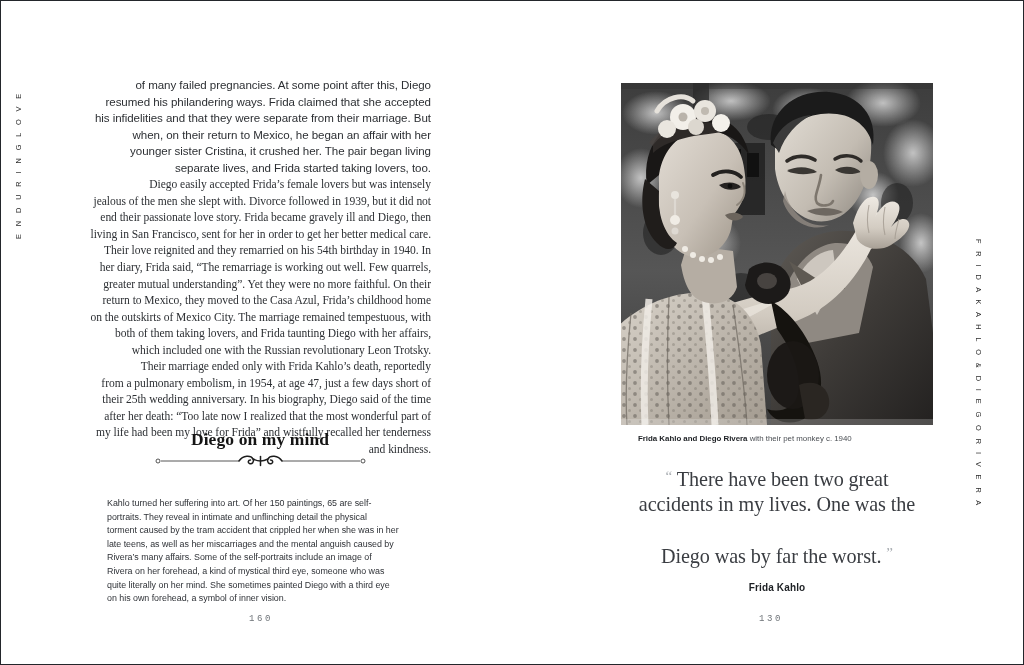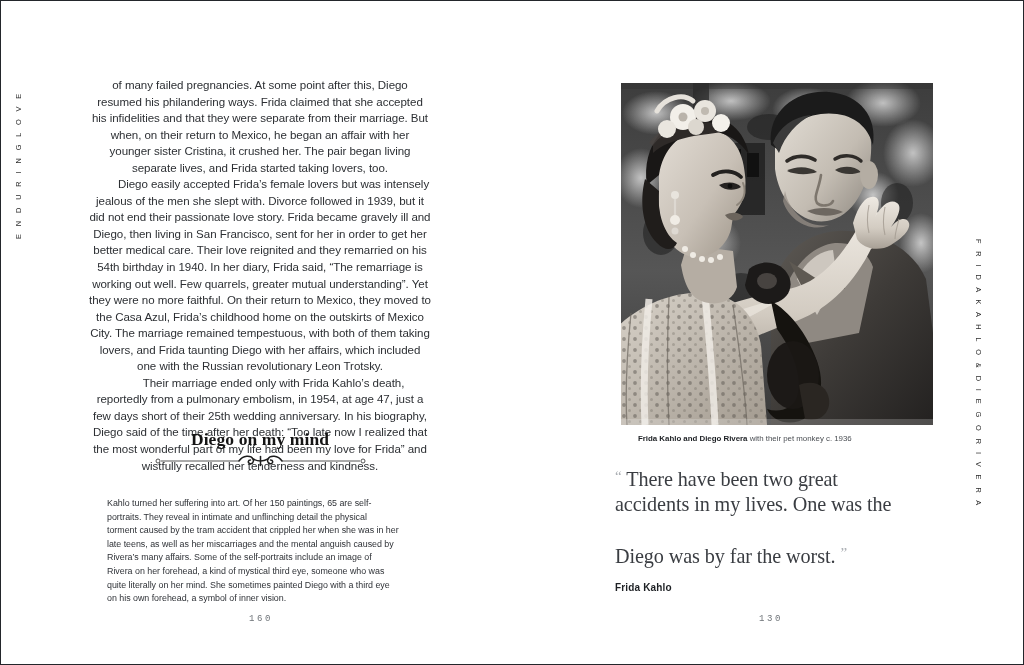--- a/index.html
+++ b/index.html
@@ -52,25 +52,26 @@
     position: absolute;
     left: 88px;
     top: 76px;
     width: 342px;
   }
   #body-column p {
     margin: 0;
     font-size: 11.55px;
     line-height: 16.55px;
     color: #2c2f33;
-    text-align: center;
+    text-align: right;
     letter-spacing: -0.05px;
   }
   #body-column p.indented {
     text-indent: 27px;
+    font-family: Liberation Serif, serif;
   }
 
   
   #section-block {
     position: absolute;
     left: 88px;
     top: 428px;
     width: 342px;
     text-align: center;
   }
@@ -155,21 +156,21 @@
     color: #1d2024;
     margin-left: 17px;
   }
 
   
   #pullquote {
     position: absolute;
     left: 614px;
     top: 463px;
     width: 324px;
-    text-align: left;
+    text-align: center;
   }
   #pullquote-text {
     font-family: "Liberation Serif", serif;
     font-weight: 400;
     font-size: 20.2px;
     line-height: 24.6px;
     color: #3a3d42;
     letter-spacing: -0.1px;
   }
   #pullquote-text .qmark {
@@ -436,21 +437,21 @@
         </g>
 
         <rect x="0" y="0" width="312" height="342" fill="none"></rect>
         <rect x="0" y="0" width="312" height="6" fill="#2f2f2f" opacity="0.35"></rect>
         <rect x="0" y="336" width="312" height="6" fill="#ffffff" opacity="0.2"></rect>
       </g>
     </svg>
   </div>
 
   <div id="photo-caption">
-    <span class="cap-bold">Frida Kahlo and Diego Rivera</span><span> with their pet monkey c. 1936</span>
+    <span class="cap-bold">Frida Kahlo and Diego Rivera</span><span> with their pet monkey c. 1940</span>
   </div>
 
   <div id="pullquote">
     <div id="pullquote-text">
       <span class="qmark">“</span>
       <span>There have been two great</span><br>
       <span>accidents in my lives. One was the</span><br>
       <br>
       <span>Diego was by far the worst.</span>
       <span class="qmark">”</span>

